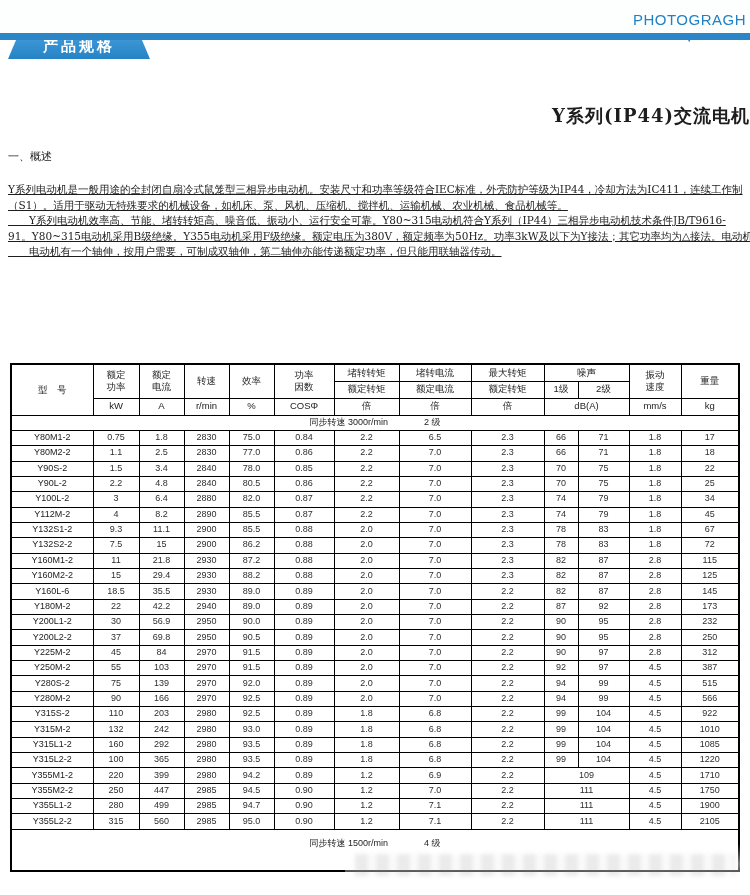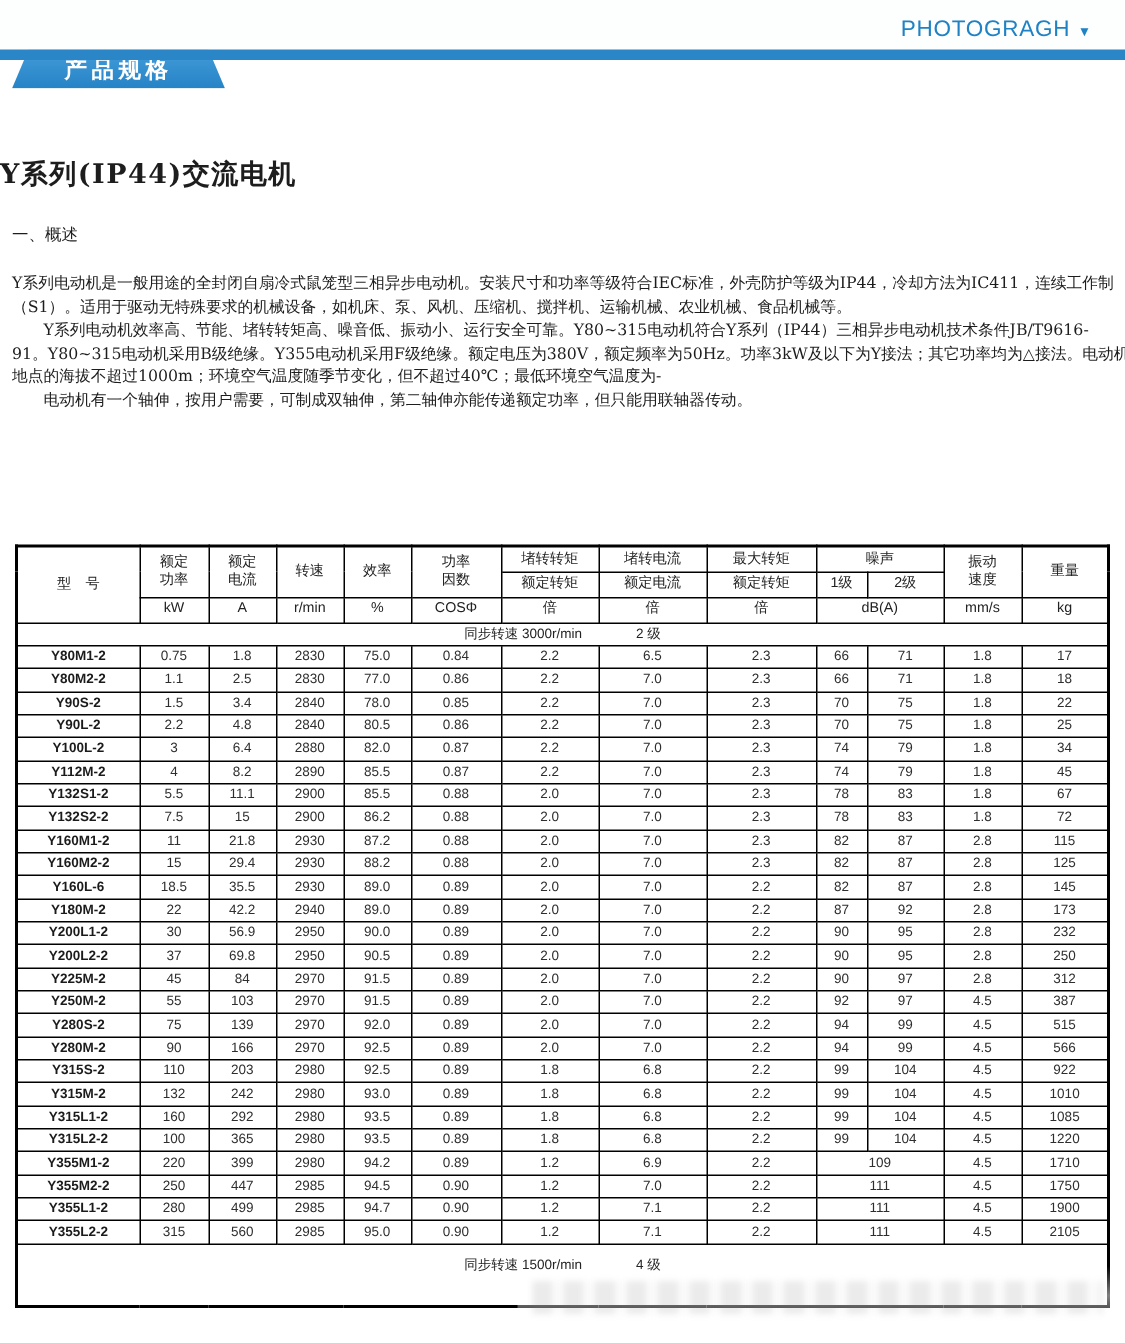--- a/index.html
+++ b/index.html
@@ -12,55 +12,55 @@
   .topbar { position:absolute; left:0; top:0; width:750px; height:40px; background:#fdfefe; }
   .accent-bar { position:absolute; left:0; top:33px; width:750px; height:7px; background:#2b86c8; }
   .tab {
     position:absolute; left:8px; top:7px; width:142px; height:26px;
     background:linear-gradient(180deg,#449cd9 0%,#2583c6 100%);
     clip-path:polygon(11px 0, 131px 0, 142px 26px, 0 26px);
     display:flex; align-items:center; justify-content:center;
     color:#ffffff; font-weight:700; font-size:15px; letter-spacing:3px;margin-top:26px;
   }
   .photograph {
-    position:absolute; right:22px; top:11px; font-size:15px; color:#1f82c4;
-    letter-spacing:.5px; cursor:pointer; display:flex; align-items:center; gap:5px;
+    position:absolute; right:4px; top:11px; font-size:15px; color:#1f82c4;
+    letter-spacing:.5px; cursor:pointer; display:flex; align-items:center; gap:5px;flex-direction:column;
   }
   .photograph .caret { font-size:9px; position:relative; top:1px; }
   
   .doc-title {
-    position:absolute; top:104px; left:0; width:750px; text-align:left;
+    position:absolute; top:104px; left:0; width:750px; text-align:right;
     font-family:"DejaVu Serif", serif; font-size:18px; font-weight:600;
     color:#1d1d1d; letter-spacing:1px;
   }
   .sec-heading {
     position:absolute; top:149px; left:8px;
     font-family:"DejaVu Serif", serif; font-size:11px; color:#1d1d1d;
   }
   .overview {
     position:absolute; top:182px; left:8px; width:742px;
-    font-family:"DejaVu Serif", serif; font-size:10.5px; color:#1d1d1d;
+    font-family:"DejaVu Serif", serif; font-size:10.5px; color:#1d1d1d;text-decoration:underline;
   }
   .overview .line { white-space:nowrap; height:15.5px; line-height:15.5px; overflow:visible; }
   
   table.spec {
     position:absolute; top:363px; left:10px; width:728px;
     border-collapse:collapse; table-layout:fixed;
     border:2px solid #000; color:#2e2e2e;
   }
   table.spec th, table.spec td {
     border:1px solid #000; text-align:center; vertical-align:middle;
     padding:0; overflow:hidden;
   }
   table.spec thead th {
     font-weight:400; font-size:9.5px; line-height:1.3; height:17px;
     white-space:pre-line; color:#222;
   }
   table.spec tbody td { font-size:9px; height:15.35px; line-height:1.1; }
-  table.spec td.model { font-weight:700; color:#1b1b1b; }
+  table.spec td.model { font-weight:400; color:#1b1b1b; }
   tr.section-row td { height:30px; font-size:12.5px; color:#222;margin-left:36px; }
   tr.section-row .pole { margin-left:36px; }
   tr.section-row:last-child td { height:42px; vertical-align:top; padding-top:9px; }
   
   .watermark {
     position:absolute; left:345px; top:844px; width:400px; height:44px;
     pointer-events:none;
     background:linear-gradient(180deg, rgba(255,255,255,0) 0%, rgba(255,255,255,.5) 45%, rgba(255,255,255,0) 100%);
   }
   .watermark::before {
@@ -83,21 +83,20 @@
   <div class="accent-bar"></div>
 </div>
 
 <div class="doc-title">Y系列(IP44)交流电机</div>
 <div class="sec-heading">一、概述</div>
 <div class="overview">
     <div class="line">Y系列电动机是一般用途的全封闭自扇冷式鼠笼型三相异步电动机。安装尺寸和功率等级符合IEC标准，外壳防护等级为IP44，冷却方法为IC411，连续工作制</div>
     <div class="line">（S1）。适用于驱动无特殊要求的机械设备，如机床、泵、风机、压缩机、搅拌机、运输机械、农业机械、食品机械等。</div>
     <div class="line">　　Y系列电动机效率高、节能、堵转转矩高、噪音低、振动小、运行安全可靠。Y80~315电动机符合Y系列（IP44）三相异步电动机技术条件JB/T9616-</div>
     <div class="line">91。Y80~315电动机采用B级绝缘。Y355电动机采用F级绝缘。额定电压为380V，额定频率为50Hz。功率3kW及以下为Y接法；其它功率均为△接法。电动机运行</div>
-    <div class="line">地点的海拔不超过1000m；环境空气温度随季节变化，但不超过40℃；最低环境空气温度为-</div>
     <div class="line">　　电动机有一个轴伸，按用户需要，可制成双轴伸，第二轴伸亦能传递额定功率，但只能用联轴器传动。</div>
   </div>
 
 <table class="spec">
   <colgroup>
     <col style="width:82px">
       <col style="width:46px">
       <col style="width:45px">
     <col style="width:45px">
       <col style="width:45px">
@@ -239,21 +238,21 @@
         <td>2.2</td>
         <td>7.0</td>
         <td>2.3</td>
         <td>74</td>
         <td>79</td>
         <td>1.8</td>
         <td>45</td>
       </tr>
       <tr>
         <td class="model">Y132S1-2</td>
-        <td>5.5</td>
+        <td>9.3</td>
         <td>11.1</td>
         <td>2900</td>
         <td>85.5</td>
         <td>0.88</td>
         <td>2.0</td>
         <td>7.0</td>
         <td>2.3</td>
         <td>78</td>
         <td>83</td>
         <td>1.8</td>

